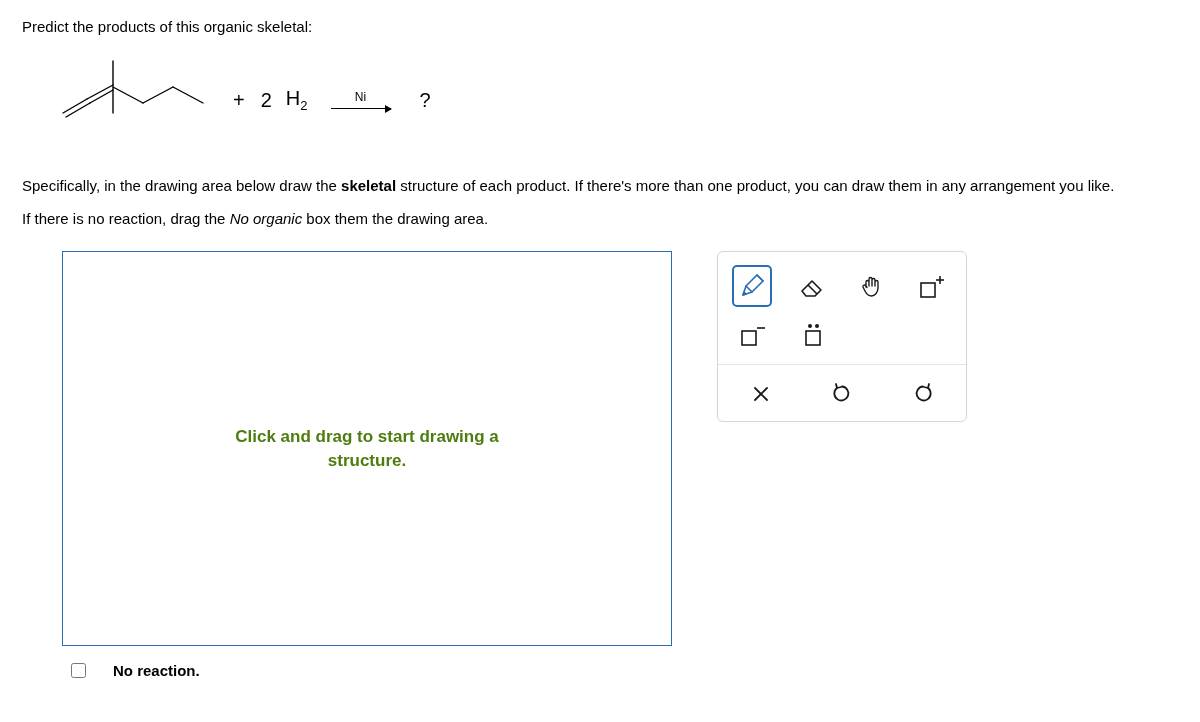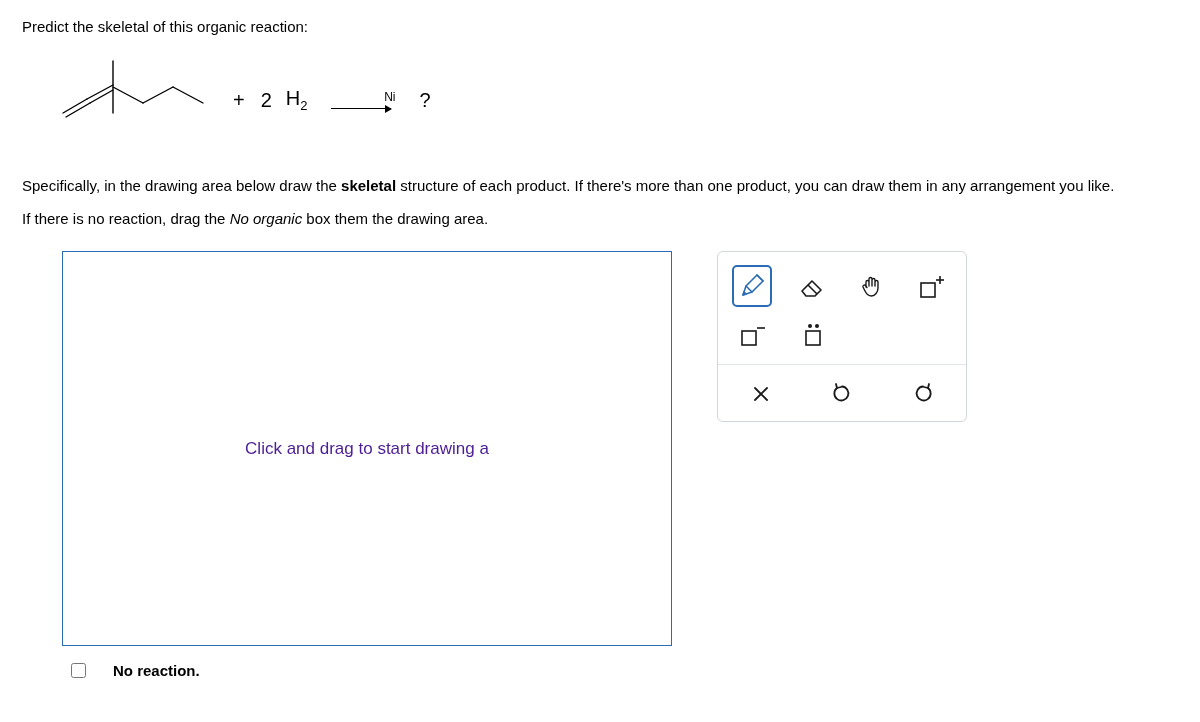--- a/index.html
+++ b/index.html
@@ -17,21 +17,21 @@
     display: flex;
     align-items: center;
     margin: 10px 0 30px 35px;
     gap: 10px;
   }
   .structure-svg { width: 160px; height: 90px; }
   .plus { font-size: 20px; margin: 0 6px 0 6px; }
   .coef { font-size: 20px; margin-right: 4px;}
   .h2 { font-size: 20px; }
   .sub { font-size: 13px; vertical-align: sub; }
-  .arrow-wrap { position: relative; width: 70px; text-align:right; margin: 0 8px; }
+  .arrow-wrap { position: relative; width: 70px; text-align:center; margin: 0 8px; }
   .arrow-label { font-size: 12px; position: relative; top: -2px;}
   .arrow-line {
     border-top: 1px solid #000;
     width: 60px;
     position: relative;
     margin: 2px auto 0;
   }
   .arrow-line::after {
     content: "";
     position: absolute; right: -1px; top: -4px;
@@ -44,21 +44,21 @@
   .instructions .em { font-style: italic; }
   .instructions .bold { font-weight: bold; text-align: right; }
   .main-row { display: flex; gap: 45px; margin-top: 22px; align-items:flex-start;}
   .canvas-box {
     width: 610px; height: 395px;
     border: 1.5px solid #2b6db5;
     margin-left: 40px;
     display: flex; align-items: center; justify-content: center;
   }
   .canvas-hint {
-    color: #4c1d95; font-weight: normal; font-size: 17px;
+    color: #4d7c0f; font-weight: bold; font-size: 17px;
     text-align: center; line-height: 1.4;
   }
   .toolbox {
     width: 250px;
     border: 1px solid #d4d8dc;
     border-radius: 6px;
     padding: 10px 14px 8px;
     background: #fff;
     box-shadow: 0 0 0 0.5px rgba(0,0,0,0.02);
   }
@@ -85,21 +85,21 @@
     color:#1a1a1a;
   }
   .no-reaction-row { margin: 14px 0 0 45px; display:flex; align-items:center; gap:24px;}
   .no-reaction-row input { width:15px; height:15px; }
   .no-reaction-label { font-weight: bold; }
   svg { display:block; }
 </style>
 </head>
 <body>
 
-<div class="question-title">Predict the skeletal of this organic reaction:</div>
+<div class="question-title">Predict the products of this organic skeletal:</div>
 
 <div class="reaction-row">
   <svg class="structure-svg" viewBox="0 0 160 90">
     <g stroke="#000" stroke-width="1.4" fill="none" stroke-linecap="round">
 
       <line x1="6" y1="58" x2="30" y2="44"></line>
       <line x1="9" y1="62" x2="33" y2="48"></line>
 
       <line x1="30" y1="44" x2="56" y2="30"></line>
       <line x1="33" y1="48" x2="56" y2="35"></line>
@@ -131,20 +131,21 @@
   <span>Specifically, in the drawing area below draw the </span><span class="bold">skeletal</span><span> structure of each product. If there's more than one product, you can draw them in any arrangement you like.</span>
 </div>
 <div class="instructions">
   <span>If there is no reaction, drag the </span><span class="em">No organic</span><span> box them the drawing area.</span>
 </div>
 
 <div class="main-row">
   <div class="canvas-box">
     <div class="canvas-hint">
       <div>Click and drag to start drawing a</div>
+      <div>structure.</div>
     </div>
   </div>
 
   <div class="toolbox">
     <div class="tool-row">
       <div class="tool-btn selected">
         <svg width="30" height="30" viewBox="0 0 30 30">
           <g fill="none" stroke="#2b6db5" stroke-width="1.6" stroke-linejoin="round" stroke-linecap="round">
             <path d="M6 24 L9 15 L20 4 L26 10 L15 21 Z"></path>
             <path d="M9 15 L15 21"></path>

